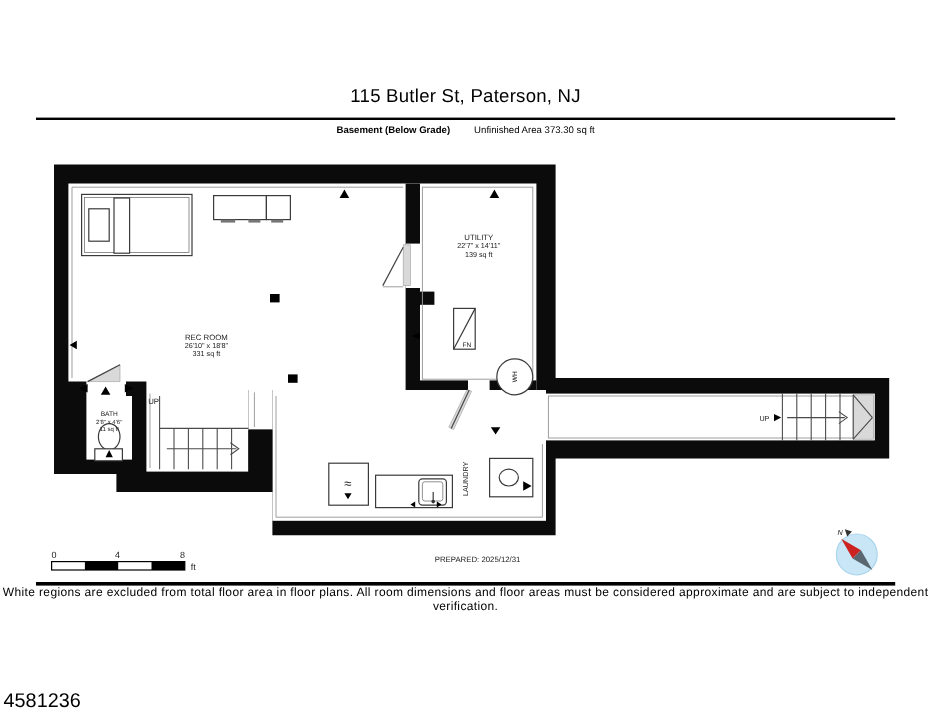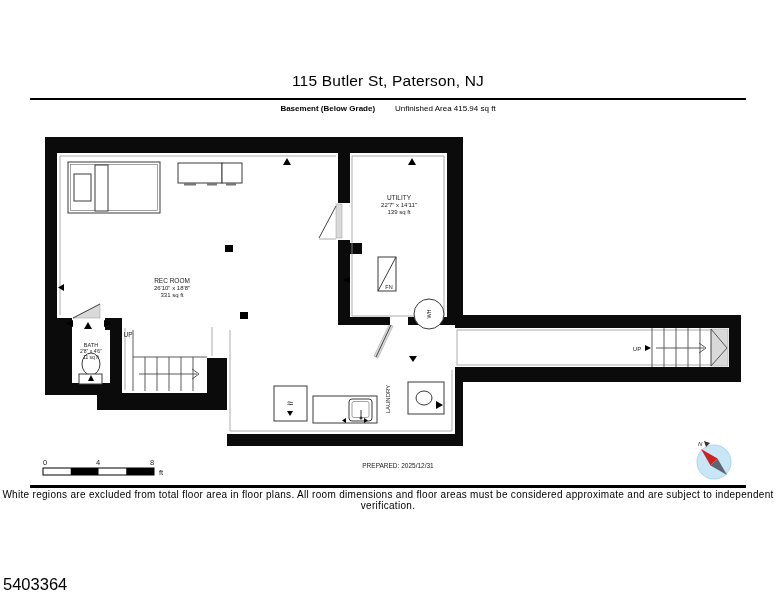--- a/index.html
+++ b/index.html
@@ -32,21 +32,21 @@
 </style>
 </head>
 <body>
 
 <div class="page">
 
   <div class="title">115 Butler St, Paterson, NJ</div>
   <div class="rule-top"></div>
   <div class="subtitle">
     <span class="floor">Basement (Below Grade)</span>
-    <span class="area">Unfinished Area 415.94 sq ft</span>
+    <span class="area">Unfinished Area 373.30 sq ft</span>
   </div>
 
   <svg class="plan-svg" width="776" height="600" viewBox="0 0 776 600" xmlns="http://www.w3.org/2000/svg">
 
     <g>
       <path class="wall" d="M45,137 L463,137 L463,315 L741,315 L741,382 L463,382 L463,446
                            L227,446 L227,410 L97,410 L97,395 L45,395 Z"></path>
 
       <rect class="wall" x="124" y="153" width="29" height="12"></rect>
       <rect class="wall" x="240" y="153" width="19" height="16"></rect>
@@ -221,14 +221,14 @@
       <circle cx="714" cy="462" r="17" fill="#c9e6f6" stroke="#a8d4ec" stroke-width="1"></circle>
       <polygon points="701,449 717.5,458.5 710.5,465.5" fill="#cc2222"></polygon>
       <polygon points="727,475 717.5,458.5 710.5,465.5" fill="#5a6770"></polygon>
       <polygon points="704,441 710,443 706,447" fill="#333"></polygon>
       <text x="698" y="446" font-size="6" font-style="italic">N</text>
     </g>
   </svg>
 
   <div class="rule-bottom"></div>
   <div class="disclaimer">White regions are excluded from total floor area in floor plans. All room dimensions and floor areas must be considered approximate and are subject to independent verification.</div>
-  <div class="mls">5403364</div>
+  <div class="mls">4581236</div>
 </div>
 
 </body></html>

